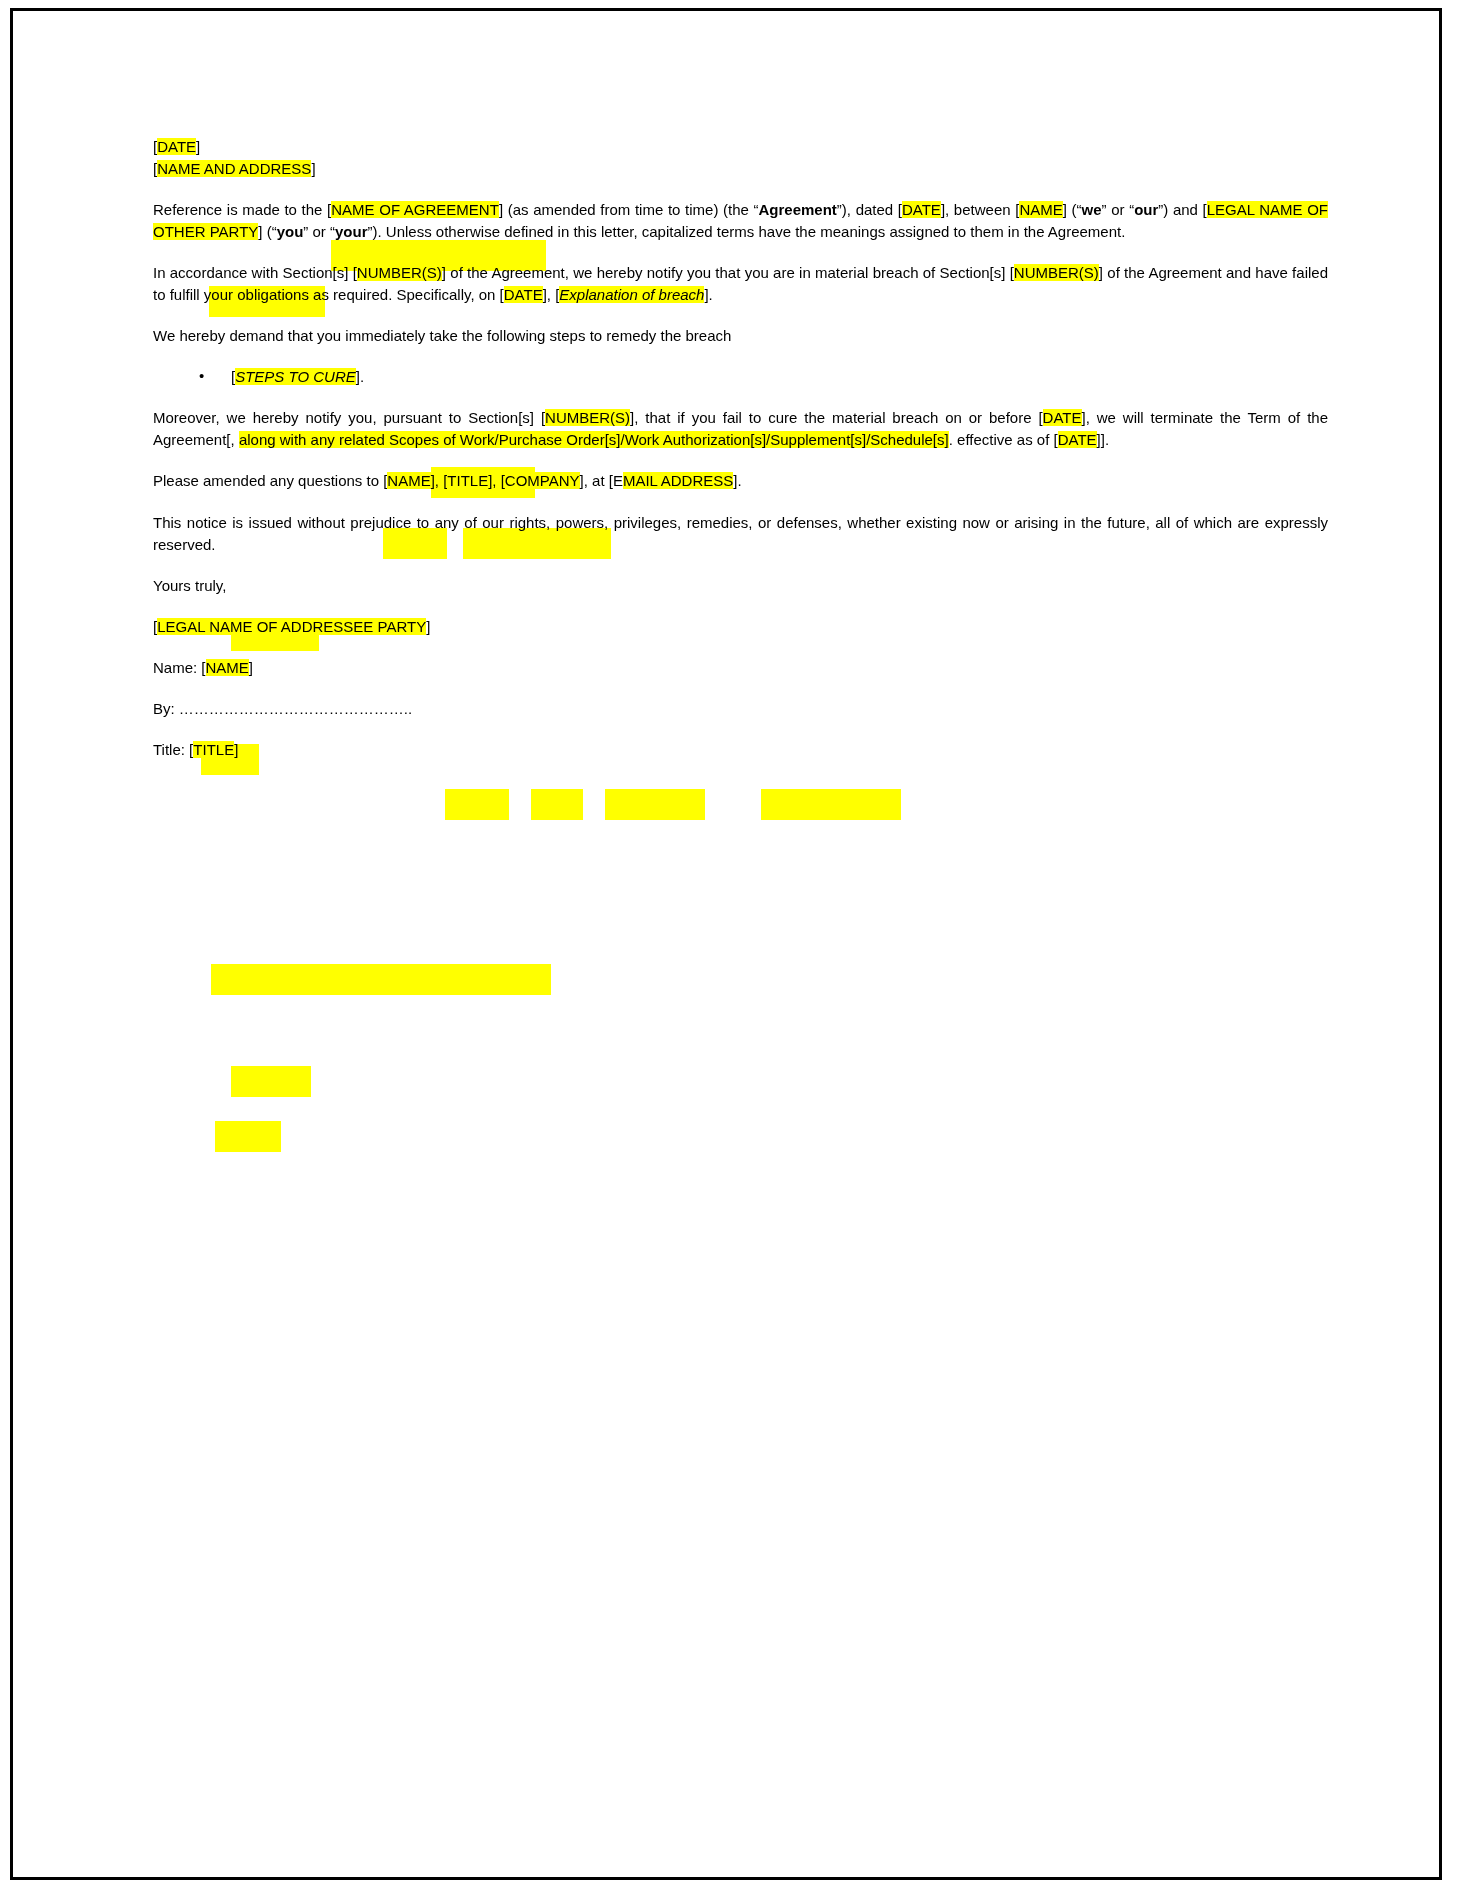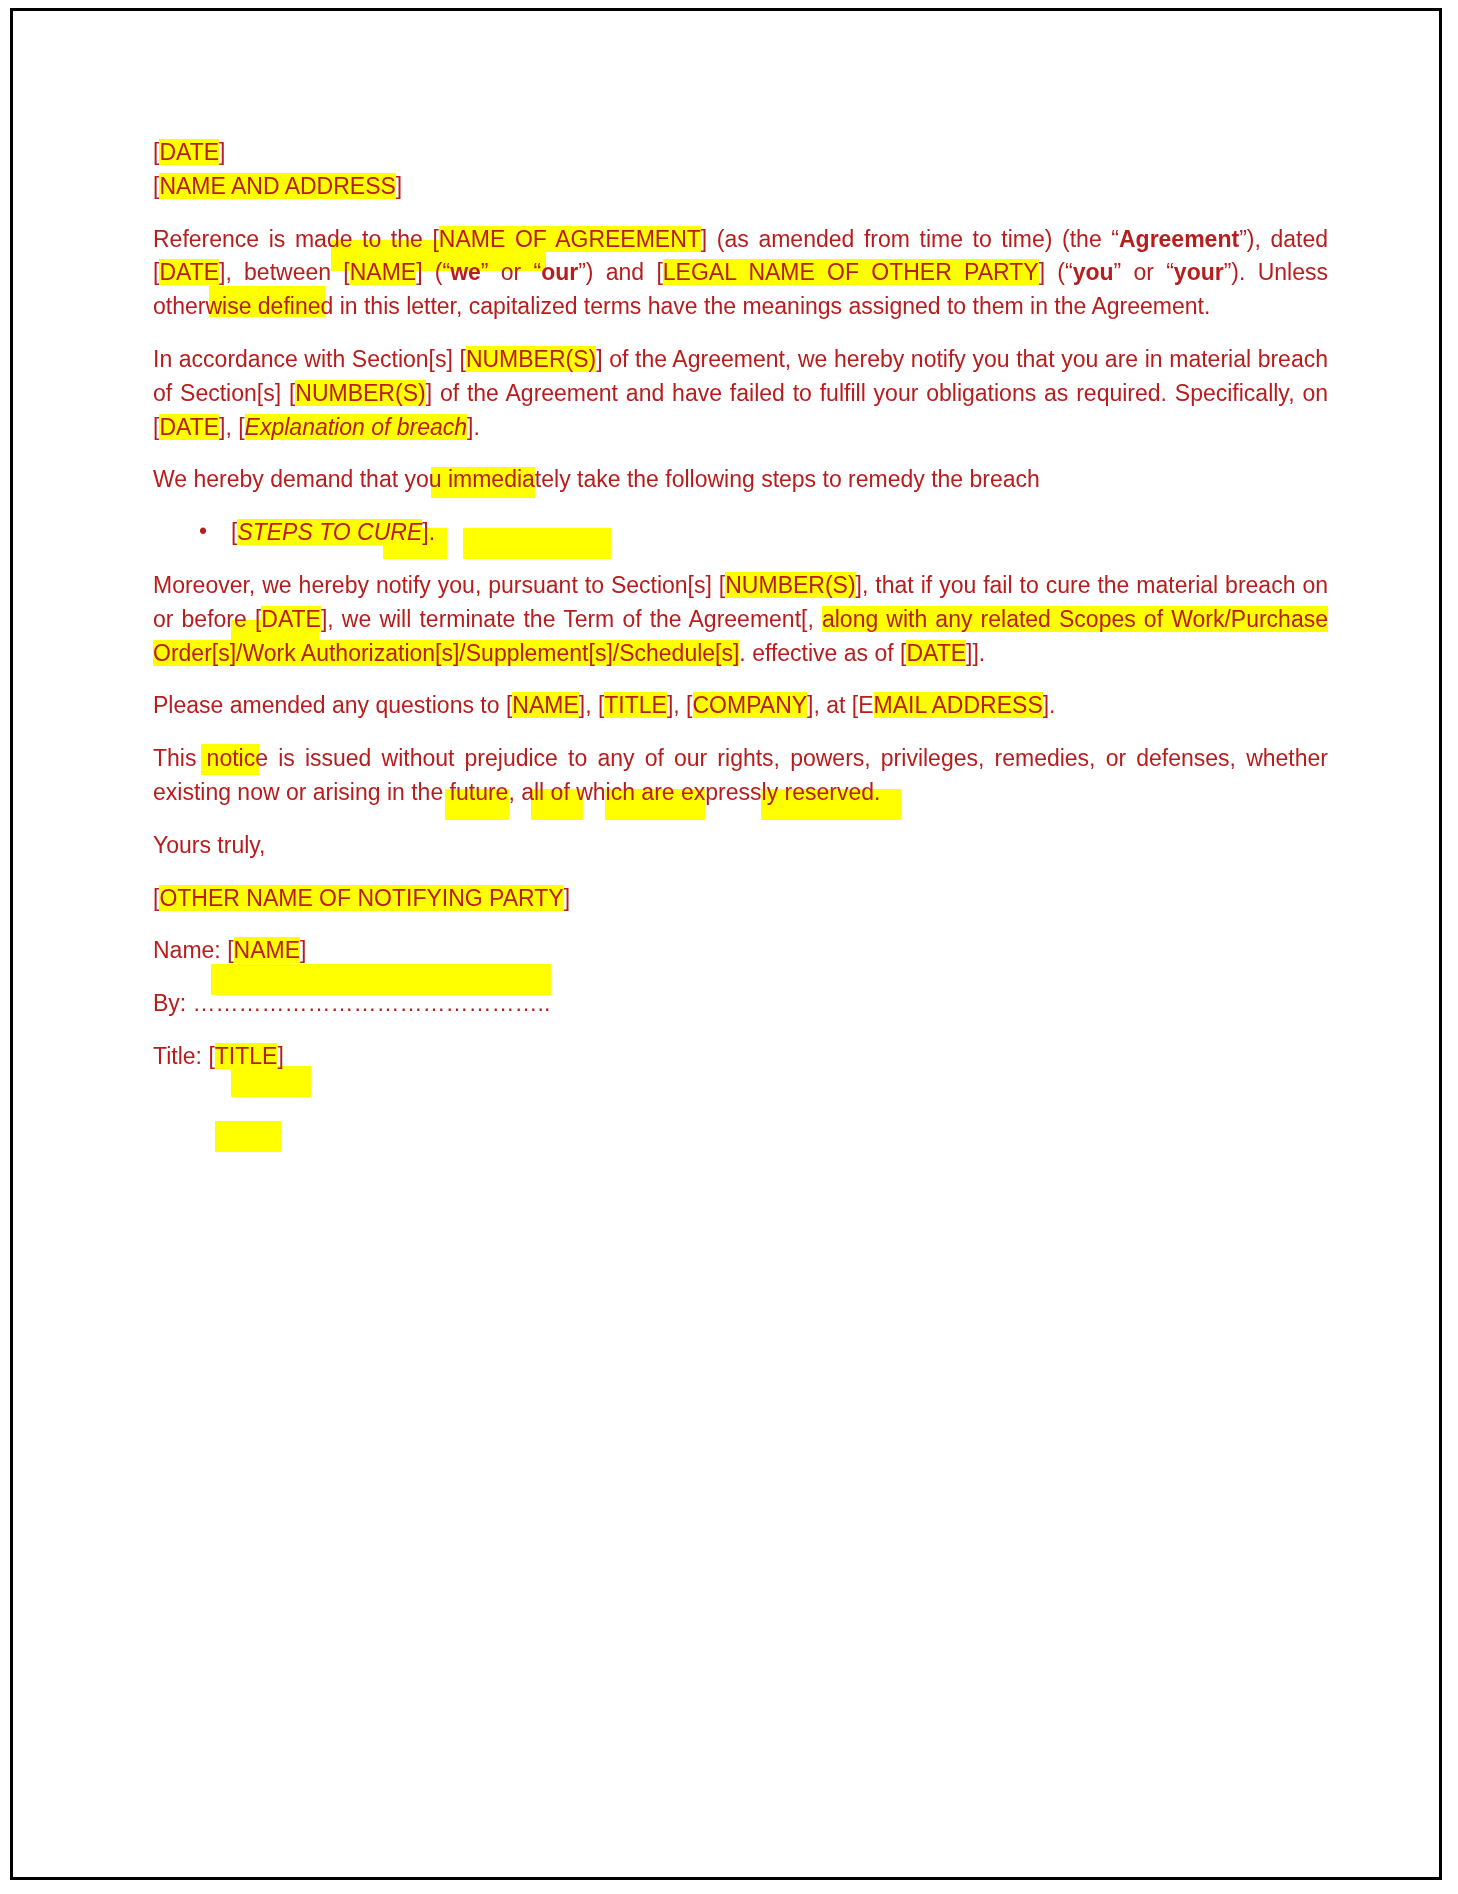--- a/index.html
+++ b/index.html
@@ -25,23 +25,23 @@
     overflow: hidden;
   }
   .content {
     position: absolute;
     left: 140px;
     top: 125px;
     width: 1175px;
   }
   .doc {
     font-family: "Liberation Sans", sans-serif;
-    font-size: 23px;
+    font-size: 15px;
     line-height: 1.47;
-    color: #b91c1c;
+    color: #000000;
     text-align: justify;
   }
   p {
     margin: 0 0 19px 0;
   }
   .addr-block {
     margin-bottom: 19px;
   }
   .addr-block div {
     line-height: 1.47;
@@ -116,21 +116,21 @@
       </ul>
 
       <p><span>Moreover, we hereby notify you, pursuant to Section[s] [</span><span class="hl">NUMBER(S)</span><span>], that if you fail to cure the material breach on or before [</span><span class="hl">DATE</span><span>], we will terminate the Term of the Agreement[, </span><span class="hl">along with any related Scopes of Work/Purchase Order[s]/Work Authorization[s]/Supplement[s]/Schedule[s]</span><span>. effective as of [</span><span class="hl">DATE</span><span>]].</span></p>
 
       <p><span>Please amended any questions to [</span><span class="hl">NAME</span><span>], [</span><span class="hl">TITLE</span><span>], [</span><span class="hl">COMPANY</span><span>], at [E</span><span class="hl">MAIL ADDRESS</span><span>].</span></p>
 
       <p>This notice is issued without prejudice to any of our rights, powers, privileges, remedies, or defenses, whether existing now or arising in the future, all of which are expressly reserved.</p>
 
       <p>Yours truly,</p>
 
-      <p><span>[</span><span class="hl">OTHER NAME OF NOTIFYING PARTY</span><span>]</span></p>
+      <p><span>[</span><span class="hl">LEGAL NAME OF ADDRESSEE PARTY</span><span>]</span></p>
 
       <p><span>Name: [</span><span class="hl">NAME</span><span>]</span></p>
 
       <p>By: ………………………………………..</p>
 
       <p><span>Title: [</span><span class="hl">TITLE</span><span>]</span></p>
 
     </div>
   </div>
 </div>

